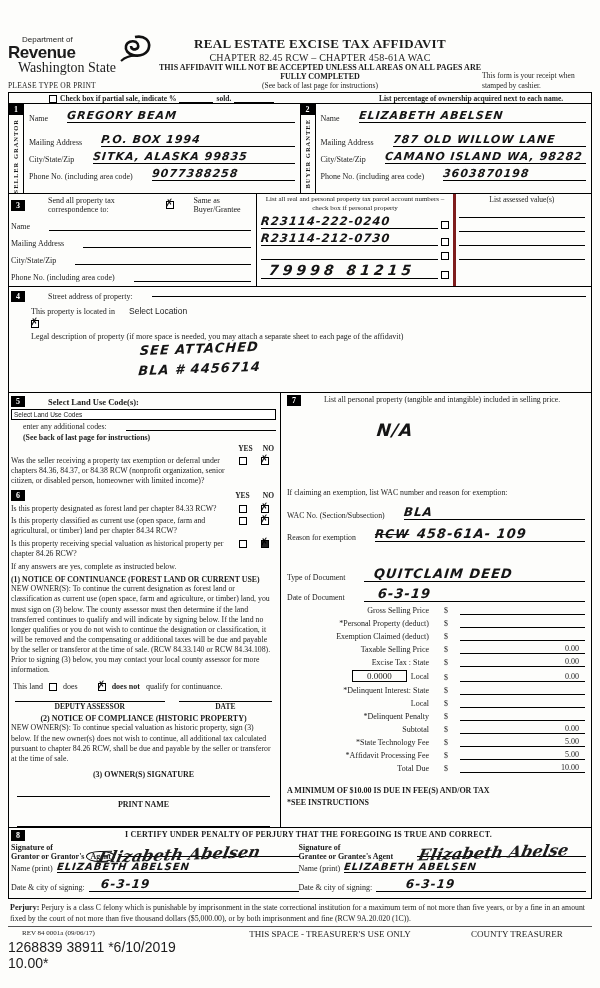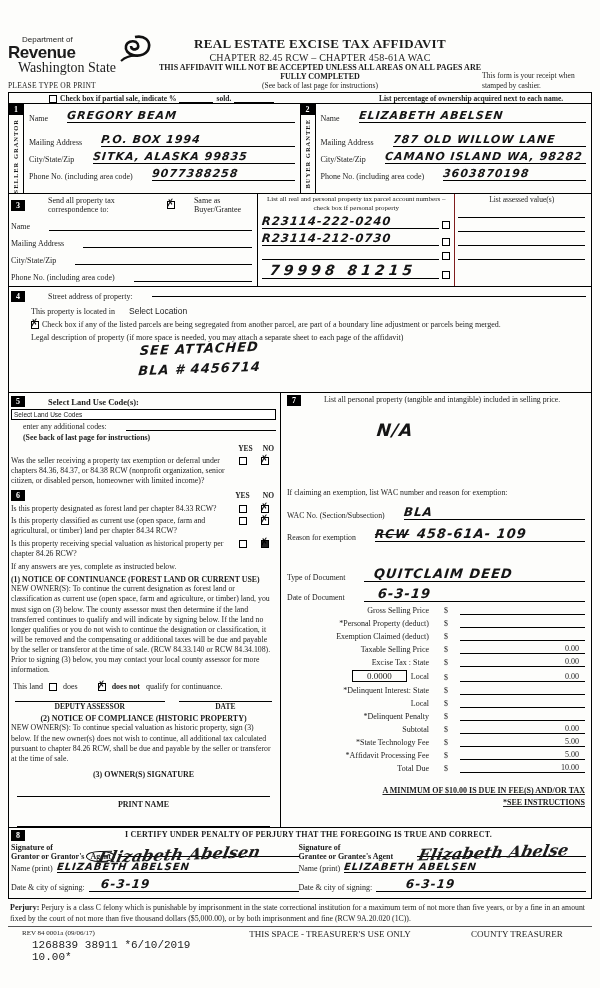--- a/index.html
+++ b/index.html
@@ -46,21 +46,21 @@
   .vlabel { writing-mode:vertical-rl; transform:rotate(180deg); font-size:6.5px; font-weight:bold; letter-spacing:1px; margin-top:4px; line-height:1.1; }
   .party .fields { flex:1; padding:2px 5px 3px 5px; font-size:8px; }
   .party .frow { margin-top:3px; }
   .hw-val { font-size:11px; }
   .hw-val-sm { font-size:10px; }
 
   
   .s3 { display:flex; border-top:1px solid #000; }
   .s3-left { flex:1.18; padding:2px 5px 4px 2px; font-size:8px; }
   .s3-mid { flex:0.92; border-left:1px solid #000; padding:1px 4px 2px 4px; font-size:7px; }
-  .s3-right { flex:0.62; border-left:1px solid #7f1d1d; padding:1px 6px 2px 3px; font-size:7.5px; }
+  .s3-right { flex:0.62; border-left:3px solid #7f1d1d; padding:1px 6px 2px 3px; font-size:7.5px; }
   .parcel-row { display:flex; align-items:flex-end; gap:3px; margin-top:2px; }
   .parcel-hw { font-size:11.5px; }
   .assess-line { border-bottom:1px solid #000; height:14px; }
 
   
   .s4 { border-top:1px solid #000; padding:2px 5px 0 2px; font-size:8px; position:relative; height:106px; }
   .s4 .frow { margin-top:2px; }
   .legal-hw { position:absolute; left:130px; top:52px; font-size:13px; line-height:1.5; transform:rotate(-2deg) skewX(-6deg); }
 
   
@@ -82,40 +82,40 @@
   .center-bold { text-align:center; font-weight:bold; margin-top:3px; font-size:8px; }
   .sigline { border-bottom:1px solid #000; height:18px; margin:0 6px; }
 
   
   .feerow { display:flex; align-items:flex-end; margin-top:3px;gap:12px; }
   .feelabel { width:142px; text-align:right; flex:none; font-size:8px; }
   .dollar { margin-left:3px; }
   .feeline { flex:1; border-bottom:1px solid #000; text-align:right; font-size:8px; padding-right:6px; height:10px; }
   .localbox { border:1px solid #000; padding:0 14px; font-size:9px; margin-right:4px; }
   .na-hw { font-size:17px; margin:14px 0 10px 90px; }
-  .minimum { text-align:right; font-weight:bold; font-size:8px; margin-top:12px; line-height:1.4;text-decoration:underline; }
+  .minimum { text-align:left; font-weight:bold; font-size:8px; margin-top:12px; line-height:1.4; }
 
   
   .s8 { border-top:1px solid #000; border-bottom:1px solid #000; padding:2px 5px 6px 2px; }
   .certify { display:flex; gap:6px; }
   .certify .ct { flex:1; text-align:center; font-weight:bold; font-size:8px; letter-spacing:0.2px; }
   .sigcols { display:flex; gap:0; margin-top:2px; }
   .sigcol { flex:1; font-size:8px; position:relative; }
   .siglabel { font-weight:bold; line-height:1.2; }
   .sig-overlay { position:absolute; font-size:16px; }
   .circled { border:1.5px solid #000; border-radius:50%; padding:0 3px; }
   .sigrow { display:flex; align-items:flex-end; gap:4px; margin-top:4px; }
 
   .perjury { font-size:7.8px; line-height:1.35; padding:4px 2px 2px 2px; border-bottom:1px solid #555; }
   .perjury b { font-size:8px; }
 
   .footer { display:flex; margin-top:2px; font-size:8px; }
   .f-left { width:210px; }
   .rev { font-size:7px; padding-left:14px; }
-  .stamp { font-family:Liberation Mono, monospace; font-size:11px; margin-top:2px;margin-left:24px; }
+  .stamp { font-family:Liberation Sans, sans-serif; font-size:14px; margin-top:2px; }
   .f-center { flex:1; text-align:center; font-size:9px; }
   .f-right { width:150px; text-align:center; font-size:9px; }
 </style>
 </head>
 <body>
 
 <div class="page">
 
   <div class="hdr">
     <div class="logo-wrap">
@@ -269,21 +269,20 @@
         <span class="uline flex1"></span>
       </div>
       <div class="frow" style="margin-top:4px; padding-left:20px; align-items:center; gap:14px;">
         <span>This property is located in</span>
         <span style="font-family:'Liberation Sans',sans-serif; font-size:8.5px;">Select Location</span>
       </div>
       <div class="frow" style="margin-top:4px; padding-left:20px; align-items:center; gap:3px;">
         <span class="cb">
             <span class="xm">✗</span>
           </span>
-        <span>Check box if any of the listed parcels are being segregated from another parcel, are part of a boundary line adjustment or parcels being merged.</span>
       </div>
       <div style="margin-top:4px; padding-left:20px;">Legal description of property (if more space is needed, you may attach a separate sheet to each page of the affidavit)</div>
       <div class="legal-hw hw">
         <div>SEE ATTACHED</div>
         <div>BLA # 4456714</div>
       </div>
     </div>
 
     <div class="s567">
       <div class="col56">

